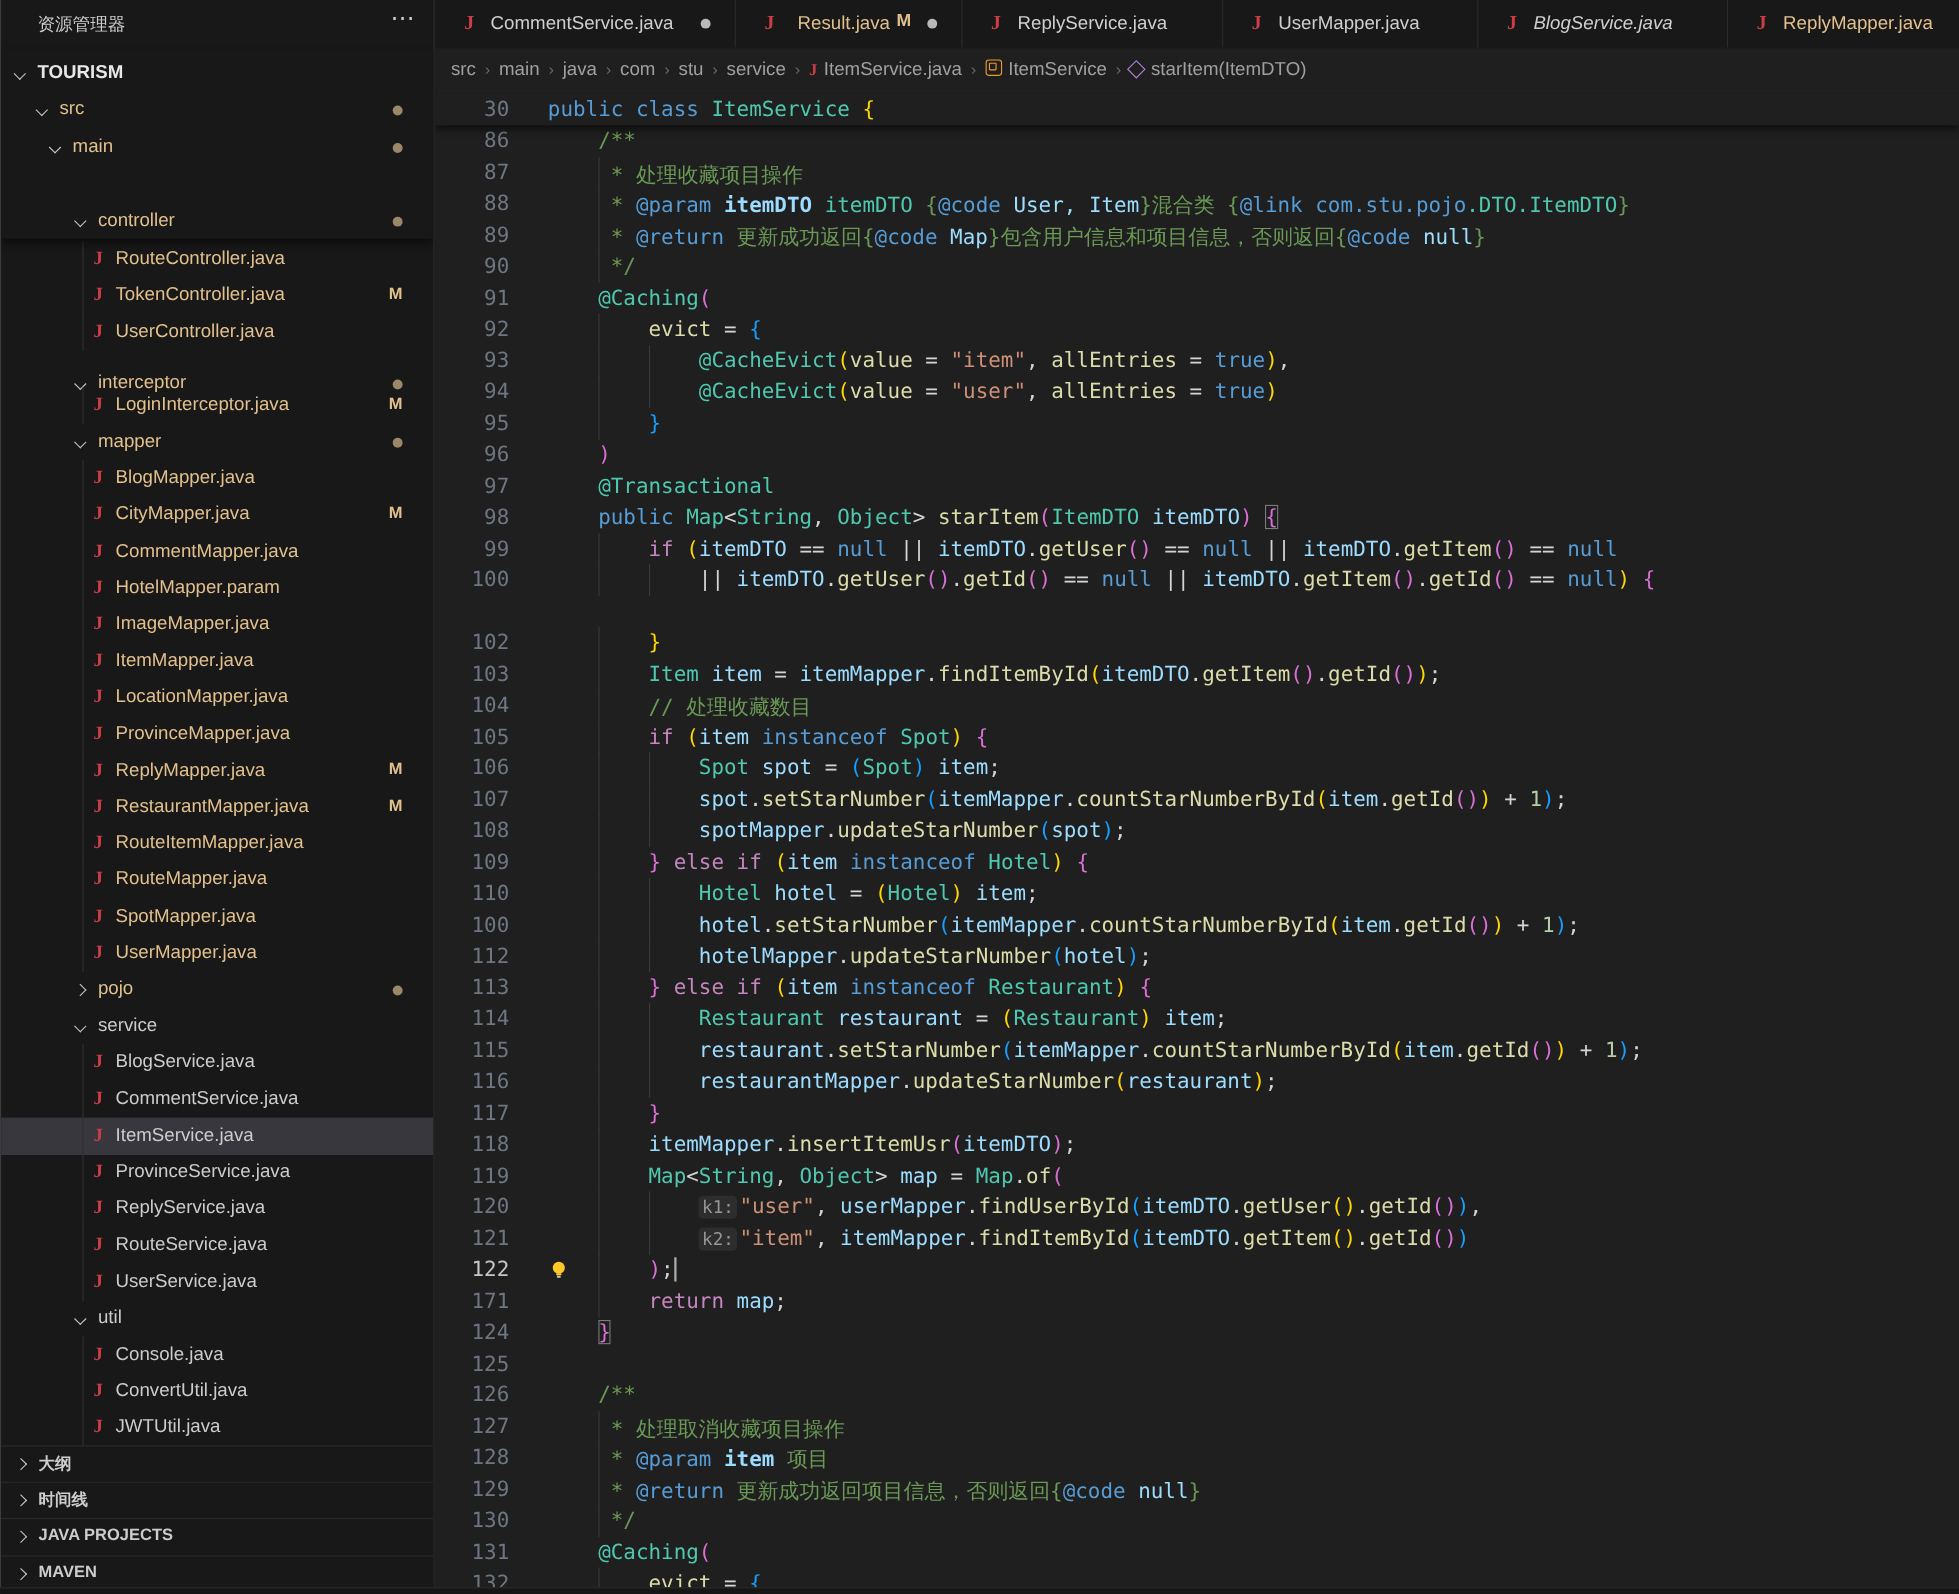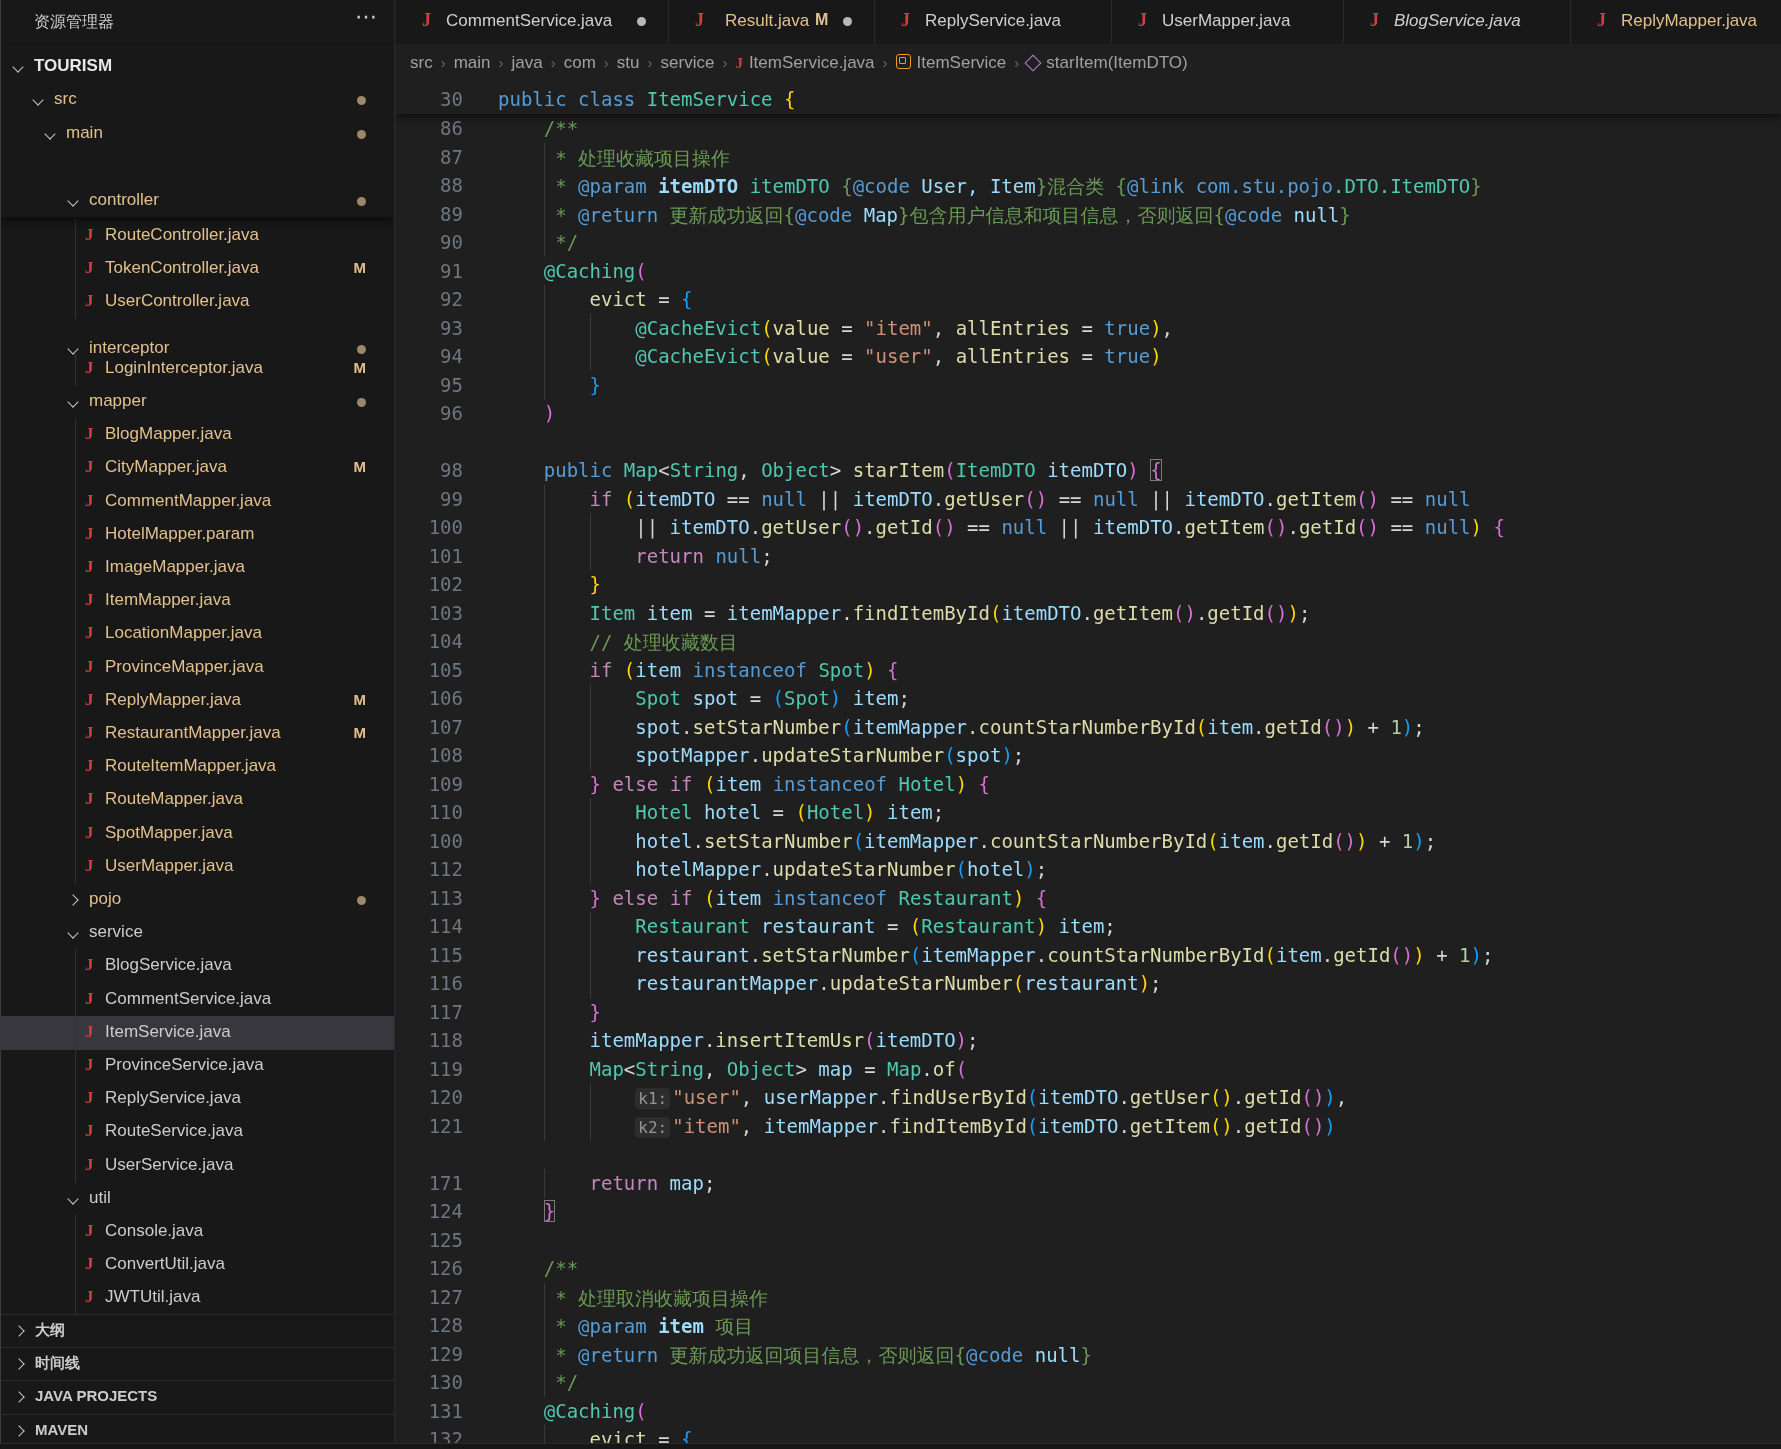--- a/index.html
+++ b/index.html
@@ -380,41 +380,39 @@
         </div>
         <div class="cl" style="top: 256.5px;">
           <span class="ln">95</span>
           <span class="guide" style="left: 147.76px;"></span>
           <span class="ct"><span style="color: rgb(212, 212, 212);">        </span><span style="color: rgb(23, 159, 255);">}</span></span>
         </div>
         <div class="cl" style="top: 285px;">
           <span class="ln">96</span>
           <span class="ct"><span style="color: rgb(212, 212, 212);">    </span><span style="color: rgb(218, 112, 214);">)</span></span>
         </div>
+        <div class="cl" style="top: 313.5px;">
+          <span class="ln">97</span>
+          <span class="ct"><span style="color: rgb(212, 212, 212);">    </span><span style="color: rgb(78, 201, 176);">@Transactional</span></span>
+        </div>
         <div class="cl" style="top: 342px;">
           <span class="ln">98</span>
           <span class="ct"><span style="color: rgb(212, 212, 212);">    </span><span style="color: rgb(86, 156, 214);">public </span><span style="color: rgb(78, 201, 176);">Map</span><span style="color: rgb(212, 212, 212);">&lt;</span><span style="color: rgb(78, 201, 176);">String</span><span style="color: rgb(212, 212, 212);">, </span><span style="color: rgb(78, 201, 176);">Object</span><span style="color: rgb(212, 212, 212);">&gt; </span><span style="color: rgb(220, 220, 170);">starItem</span><span style="color: rgb(218, 112, 214);">(</span><span style="color: rgb(78, 201, 176);">ItemDTO</span><span style="color: rgb(156, 220, 254);"> itemDTO</span><span style="color: rgb(218, 112, 214);">)</span><span style="color: rgb(212, 212, 212);"> </span><span class="seg-box" style="color: rgb(218, 112, 214);">{</span></span>
         </div>
         <div class="cl" style="top: 370.5px;">
           <span class="ln">99</span>
           <span class="guide" style="left: 147.76px;"></span>
           <span class="ct"><span style="color: rgb(212, 212, 212);">        </span><span style="color: rgb(197, 134, 192);">if</span><span style="color: rgb(212, 212, 212);"> </span><span style="color: rgb(255, 215, 0);">(</span><span style="color: rgb(156, 220, 254);">itemDTO</span><span style="color: rgb(212, 212, 212);"> == </span><span style="color: rgb(86, 156, 214);">null</span><span style="color: rgb(212, 212, 212);"> || </span><span style="color: rgb(156, 220, 254);">itemDTO</span><span style="color: rgb(212, 212, 212);">.</span><span style="color: rgb(220, 220, 170);">getUser</span><span style="color: rgb(218, 112, 214);">()</span><span style="color: rgb(212, 212, 212);"> == </span><span style="color: rgb(86, 156, 214);">null</span><span style="color: rgb(212, 212, 212);"> || </span><span style="color: rgb(156, 220, 254);">itemDTO</span><span style="color: rgb(212, 212, 212);">.</span><span style="color: rgb(220, 220, 170);">getItem</span><span style="color: rgb(218, 112, 214);">()</span><span style="color: rgb(212, 212, 212);"> == </span><span style="color: rgb(86, 156, 214);">null</span></span>
         </div>
         <div class="cl" style="top: 399px;">
           <span class="ln">100</span>
           <span class="guide" style="left: 147.76px;"></span>
           <span class="guide" style="left: 193.52px;"></span>
           <span class="ct"><span style="color: rgb(212, 212, 212);">            || </span><span style="color: rgb(156, 220, 254);">itemDTO</span><span style="color: rgb(212, 212, 212);">.</span><span style="color: rgb(220, 220, 170);">getUser</span><span style="color: rgb(218, 112, 214);">()</span><span style="color: rgb(212, 212, 212);">.</span><span style="color: rgb(220, 220, 170);">getId</span><span style="color: rgb(218, 112, 214);">()</span><span style="color: rgb(212, 212, 212);"> == </span><span style="color: rgb(86, 156, 214);">null</span><span style="color: rgb(212, 212, 212);"> || </span><span style="color: rgb(156, 220, 254);">itemDTO</span><span style="color: rgb(212, 212, 212);">.</span><span style="color: rgb(220, 220, 170);">getItem</span><span style="color: rgb(218, 112, 214);">()</span><span style="color: rgb(212, 212, 212);">.</span><span style="color: rgb(220, 220, 170);">getId</span><span style="color: rgb(218, 112, 214);">()</span><span style="color: rgb(212, 212, 212);"> == </span><span style="color: rgb(86, 156, 214);">null</span><span style="color: rgb(255, 215, 0);">)</span><span style="color: rgb(212, 212, 212);"> </span><span style="color: rgb(218, 112, 214);">{</span></span>
         </div>
-        <div class="cl" style="top: 427.5px;">
-          <span class="ln">101</span>
-          <span class="guide" style="left: 147.76px;"></span>
-          <span class="guide" style="left: 193.52px;"></span>
-          <span class="ct"><span style="color: rgb(212, 212, 212);">            </span><span style="color: rgb(197, 134, 192);">return</span><span style="color: rgb(212, 212, 212);"> </span><span style="color: rgb(86, 156, 214);">null</span><span style="color: rgb(212, 212, 212);">;</span></span>
-        </div>
         <div class="cl" style="top: 456px;">
           <span class="ln">102</span>
           <span class="guide" style="left: 147.76px;"></span>
           <span class="ct"><span style="color: rgb(212, 212, 212);">        </span><span style="color: rgb(255, 215, 0);">}</span></span>
         </div>
         <div class="cl" style="top: 484.5px;">
           <span class="ln">103</span>
           <span class="guide" style="left: 147.76px;"></span>
           <span class="ct"><span style="color: rgb(212, 212, 212);">        </span><span style="color: rgb(78, 201, 176);">Item</span><span style="color: rgb(156, 220, 254);"> item</span><span style="color: rgb(212, 212, 212);"> = </span><span style="color: rgb(156, 220, 254);">itemMapper</span><span style="color: rgb(212, 212, 212);">.</span><span style="color: rgb(220, 220, 170);">findItemById</span><span style="color: rgb(255, 215, 0);">(</span><span style="color: rgb(156, 220, 254);">itemDTO</span><span style="color: rgb(212, 212, 212);">.</span><span style="color: rgb(220, 220, 170);">getItem</span><span style="color: rgb(218, 112, 214);">()</span><span style="color: rgb(212, 212, 212);">.</span><span style="color: rgb(220, 220, 170);">getId</span><span style="color: rgb(218, 112, 214);">()</span><span style="color: rgb(255, 215, 0);">)</span><span style="color: rgb(212, 212, 212);">;</span></span>
         </div>
@@ -511,20 +509,30 @@
           <span class="ln">120</span>
           <span class="guide" style="left: 147.76px;"></span>
           <span class="guide" style="left: 193.52px;"></span>
           <span class="ct"><span style="color: rgb(212, 212, 212);">            </span><span class="hint">k1:</span><span style="color: rgb(206, 145, 120);">"user"</span><span style="color: rgb(212, 212, 212);">, </span><span style="color: rgb(156, 220, 254);">userMapper</span><span style="color: rgb(212, 212, 212);">.</span><span style="color: rgb(220, 220, 170);">findUserById</span><span style="color: rgb(23, 159, 255);">(</span><span style="color: rgb(156, 220, 254);">itemDTO</span><span style="color: rgb(212, 212, 212);">.</span><span style="color: rgb(220, 220, 170);">getUser</span><span style="color: rgb(255, 215, 0);">()</span><span style="color: rgb(212, 212, 212);">.</span><span style="color: rgb(220, 220, 170);">getId</span><span style="color: rgb(218, 112, 214);">()</span><span style="color: rgb(23, 159, 255);">)</span><span style="color: rgb(212, 212, 212);">,</span></span>
         </div>
         <div class="cl" style="top: 997.5px;">
           <span class="ln">121</span>
           <span class="guide" style="left: 147.76px;"></span>
           <span class="guide" style="left: 193.52px;"></span>
           <span class="ct"><span style="color: rgb(212, 212, 212);">            </span><span class="hint">k2:</span><span style="color: rgb(206, 145, 120);">"item"</span><span style="color: rgb(212, 212, 212);">, </span><span style="color: rgb(156, 220, 254);">itemMapper</span><span style="color: rgb(212, 212, 212);">.</span><span style="color: rgb(220, 220, 170);">findItemById</span><span style="color: rgb(23, 159, 255);">(</span><span style="color: rgb(156, 220, 254);">itemDTO</span><span style="color: rgb(212, 212, 212);">.</span><span style="color: rgb(220, 220, 170);">getItem</span><span style="color: rgb(255, 215, 0);">()</span><span style="color: rgb(212, 212, 212);">.</span><span style="color: rgb(220, 220, 170);">getId</span><span style="color: rgb(218, 112, 214);">()</span><span style="color: rgb(23, 159, 255);">)</span></span>
+        </div>
+        <div class="cl" style="top: 1026px;">
+          <span class="ln cur">122</span>
+          <span class="guide" style="left: 147.76px;"></span>
+          <span class="bulb"><svg width="18" height="18" viewBox="0 0 18 18">
+              <circle cx="9" cy="7.5" r="5.5" fill="#ffca28"></circle>
+              <rect x="6.5" y="12.5" width="5" height="2" rx="1" fill="#ffca28"></rect>
+              <rect x="7.2" y="15" width="3.6" height="1.6" rx="0.8" fill="#c9c9c9"></rect>
+            </svg></span>
+          <span class="ct" style="left: 102px;"><span style="color: rgb(212, 212, 212);">        </span><span style="color: rgb(218, 112, 214);">)</span><span style="color: rgb(212, 212, 212);">;</span><span class="caret"></span></span>
         </div>
         <div class="cl" style="top: 1054.5px;">
           <span class="ln">171</span>
           <span class="guide" style="left: 147.76px;"></span>
           <span class="ct"><span style="color: rgb(212, 212, 212);">        </span><span style="color: rgb(197, 134, 192);">return</span><span style="color: rgb(156, 220, 254);"> map</span><span style="color: rgb(212, 212, 212);">;</span></span>
         </div>
         <div class="cl" style="top: 1083px;">
           <span class="ln">124</span>
           <span class="ct"><span style="color: rgb(212, 212, 212);">    </span><span class="seg-box" style="color: rgb(218, 112, 214);">}</span></span>
         </div>

